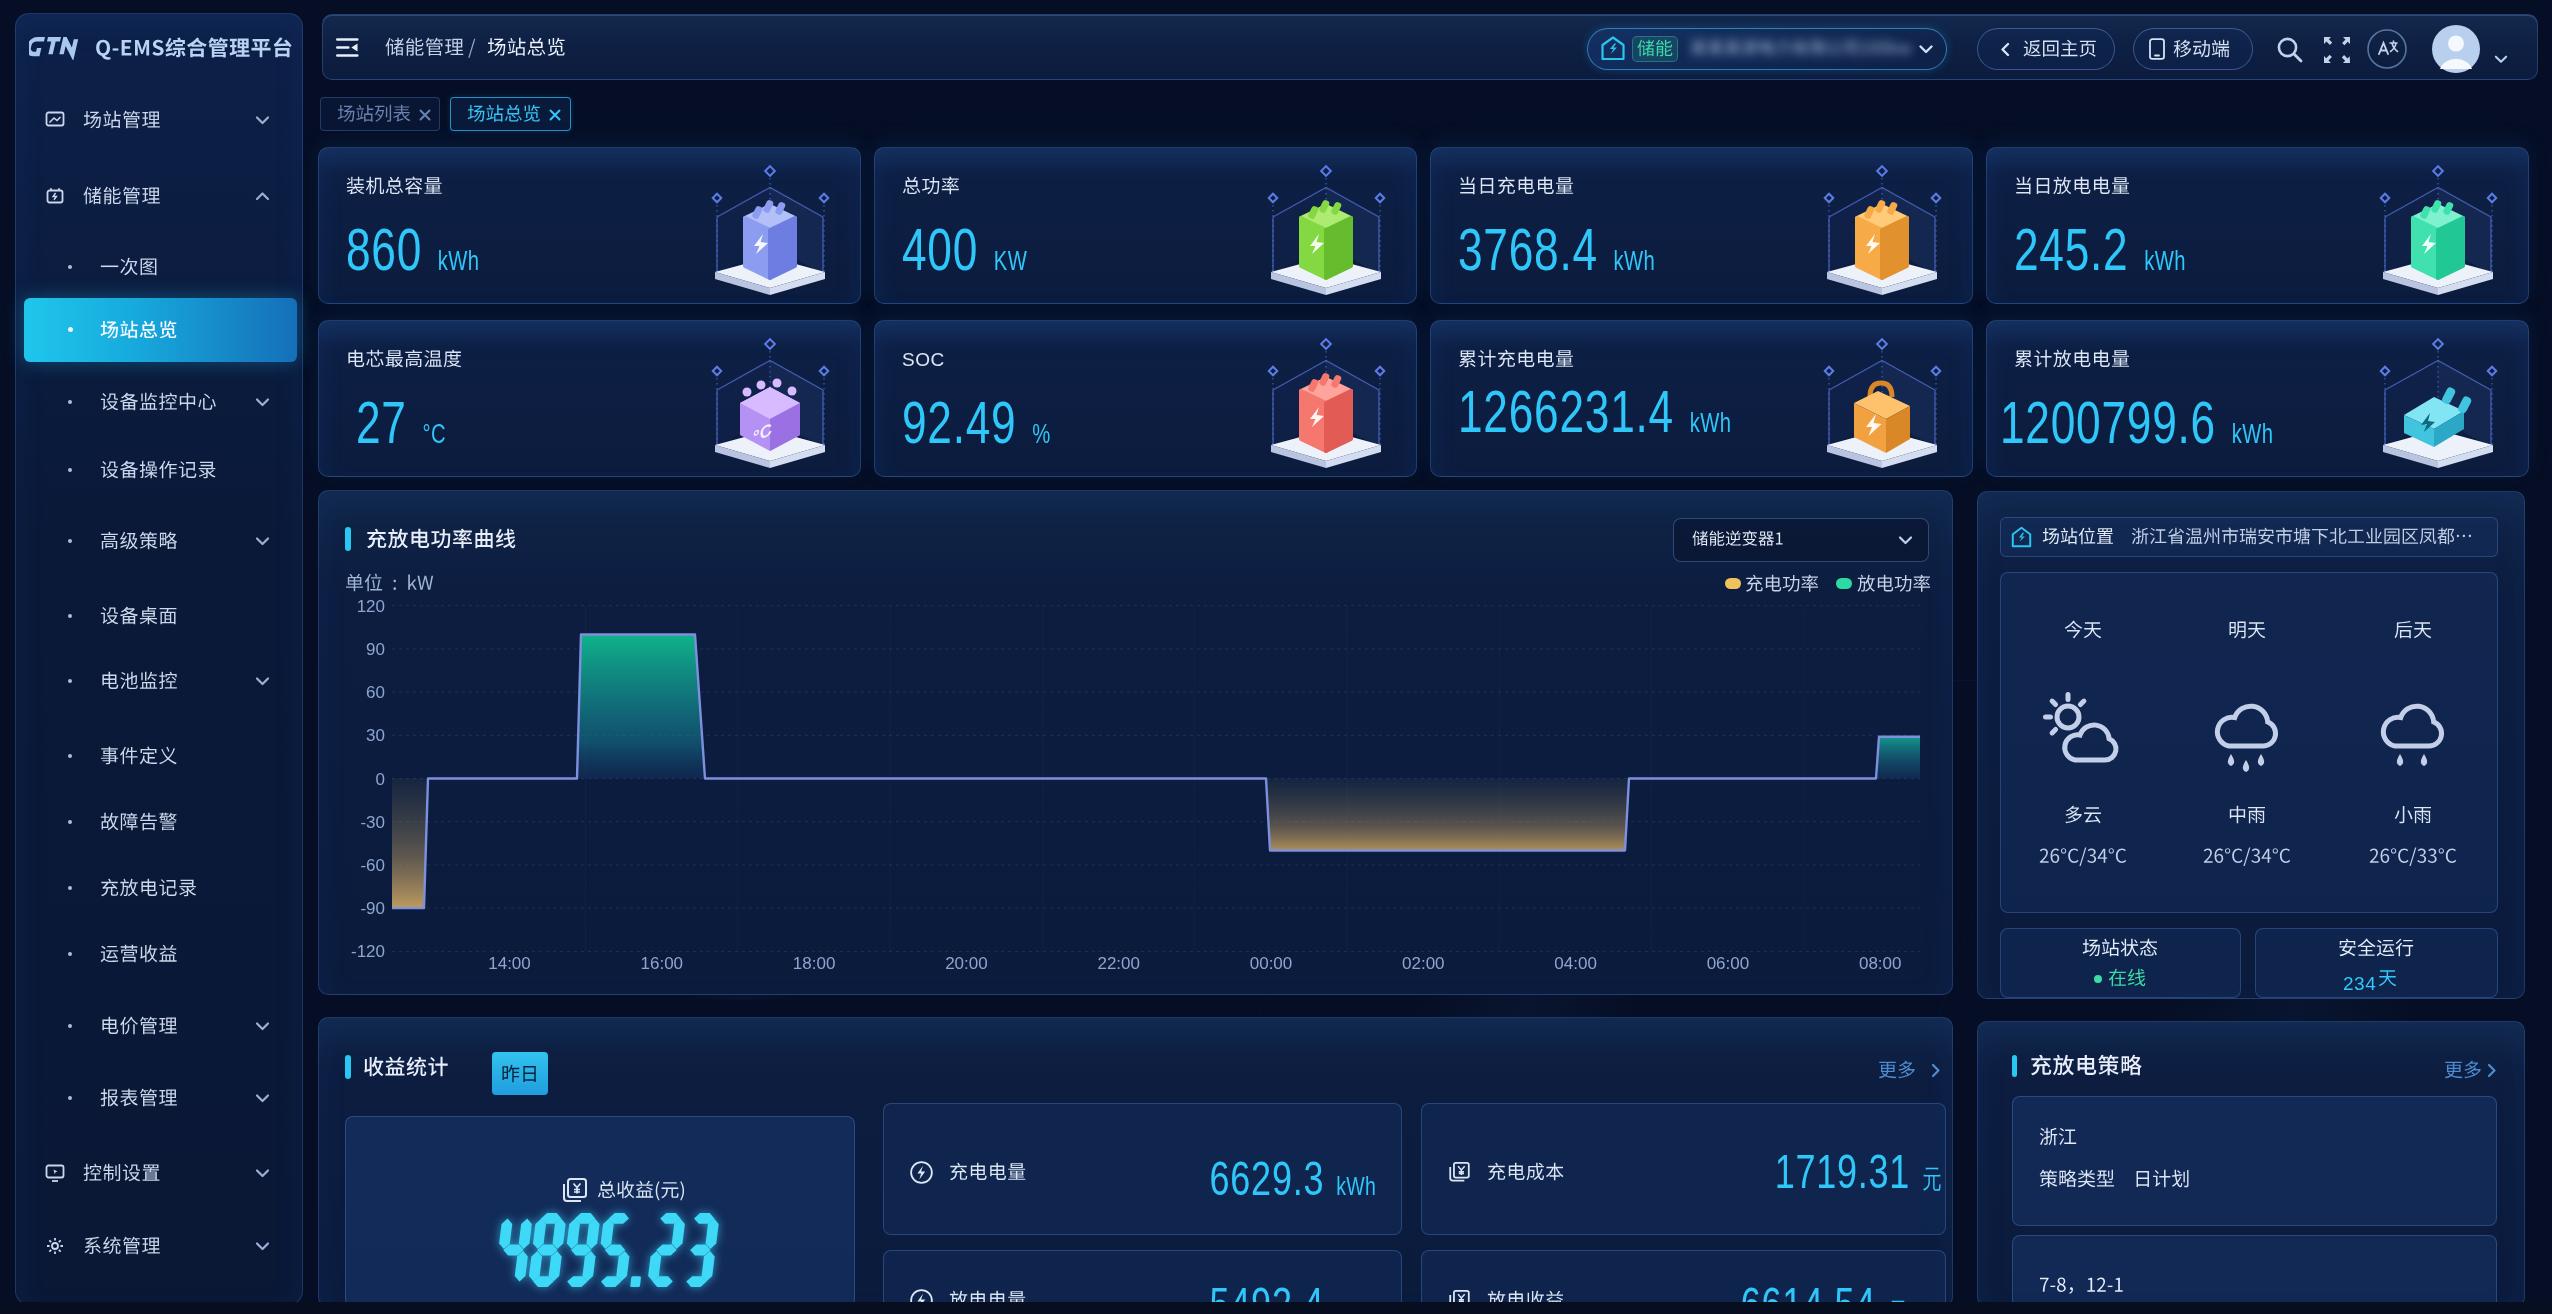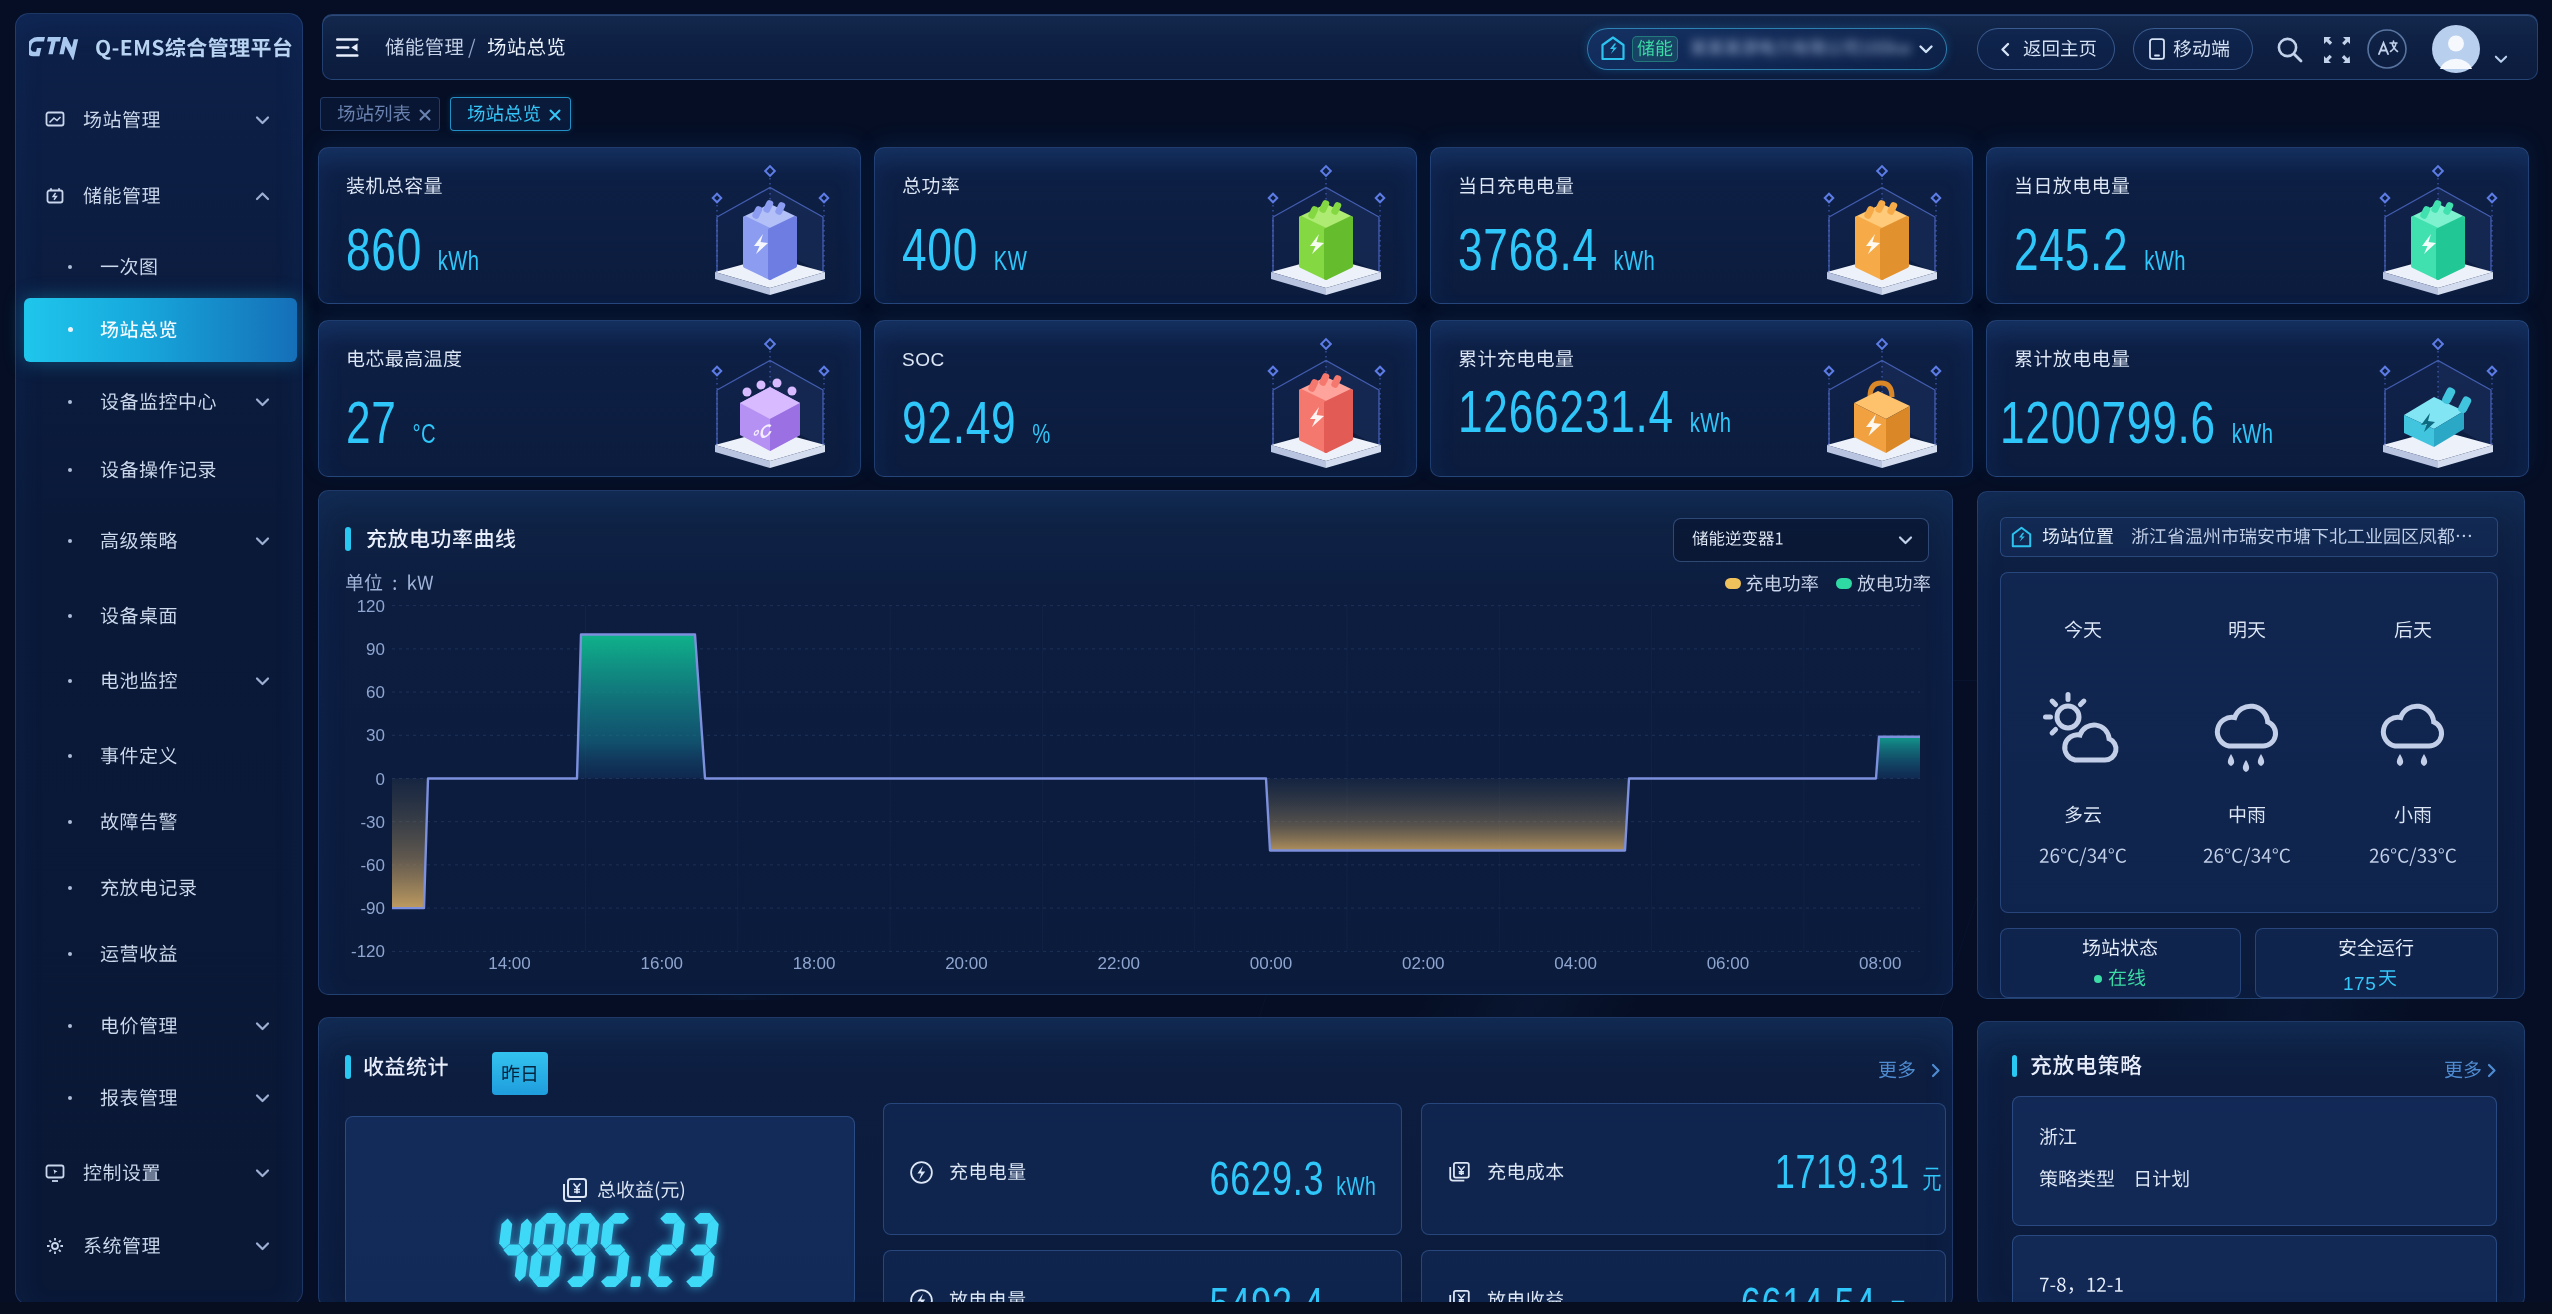--- a/index.html
+++ b/index.html
@@ -518,21 +518,21 @@
 <div class="abs" style="left:346px;top:349px">
     <svg width="116.4" height="22.4" viewBox="0 0 116.4 22.4" fill="#dce6f5" xmlns="http://www.w3.org/2000/svg">
       <use href="#g40" transform="matrix(0.0190,0,0,-0.0190,0.0,16.7)"></use>
       <use href="#g93" transform="matrix(0.0190,0,0,-0.0190,19.4,16.7)"></use>
       <use href="#g94" transform="matrix(0.0190,0,0,-0.0190,38.8,16.7)"></use>
       <use href="#g34" transform="matrix(0.0190,0,0,-0.0190,58.2,16.7)"></use>
       <use href="#g95" transform="matrix(0.0190,0,0,-0.0190,77.6,16.7)"></use>
       <use href="#g96" transform="matrix(0.0190,0,0,-0.0190,97.0,16.7)"></use>
     </svg>
   </div>
-<div class="abs" style="left:346px;top:390px;line-height:66px;white-space:nowrap"><span class="num" style="font-size:59px;transform-origin:left bottom">27<span style="font-size:27px;margin-left:21px;letter-spacing:.5px">°C</span></span></div>
+<div class="abs" style="left:356px;top:390px;line-height:66px;white-space:nowrap"><span class="num" style="font-size:59px;transform-origin:left bottom">27<span style="font-size:27px;margin-left:21px;letter-spacing:.5px">°C</span></span></div>
 <div class="abs" style="left:702px;top:337px">
     <svg width="136" height="140" viewBox="0 0 136 140" xmlns="http://www.w3.org/2000/svg">
       <rect x="64.6" y="3.6" width="6.8" height="6.8" transform="rotate(45 68 7)" fill="none" stroke="#5d7ce6" stroke-width="2"></rect>
       <rect x="12.0" y="31.0" width="6.0" height="6.0" transform="rotate(45 15 34)" fill="none" stroke="#5d7ce6" stroke-width="2"></rect>
       <rect x="119.0" y="31.0" width="6.0" height="6.0" transform="rotate(45 122 34)" fill="none" stroke="#5d7ce6" stroke-width="2"></rect>
       <g stroke="#4662c0" stroke-width="1.2" stroke-dasharray="1.6,3.4" opacity=".9">
         <path d="M68 14v82M15 41v69M122 41v69"></path>
       </g>
       <path d="M15 53 68 23.5 121 53M15 53v57M121 53v57" fill="none" stroke="#4b67c2" stroke-width="1.3" opacity=".85"></path>
       <polygon points="68,23.5 121,53 121,110 68,81" fill="rgba(95,125,215,.10)"></polygon>
@@ -925,21 +925,21 @@
   </div>
 <div class="abs" style="left:2338px;top:938px">
     <svg width="76.0" height="22.4" viewBox="0 0 76.0 22.4" fill="#e4ecf9" xmlns="http://www.w3.org/2000/svg">
       <use href="#g119" transform="matrix(0.0190,0,0,-0.0190,0.0,16.7)"></use>
       <use href="#g148" transform="matrix(0.0190,0,0,-0.0190,19.0,16.7)"></use>
       <use href="#g52" transform="matrix(0.0190,0,0,-0.0190,38.0,16.7)"></use>
       <use href="#g149" transform="matrix(0.0190,0,0,-0.0190,57.0,16.7)"></use>
     </svg>
   </div>
 <div class="abs" style="left:2343px;top:968px;display:flex;align-items:baseline">
-    <span style="font-size:19px;color:#35c7fa;letter-spacing:.5px">175</span>
+    <span style="font-size:19px;color:#35c7fa;letter-spacing:.5px">234</span>
     <span style="margin-left:2px">
       <svg width="19.0" height="22.4" viewBox="0 0 19.0 22.4" fill="#35c7fa" xmlns="http://www.w3.org/2000/svg">
         <use href="#g131" transform="matrix(0.0190,0,0,-0.0190,0.0,16.7)"></use>
       </svg>
     </span>
   </div>
 <div class="panel" style="left:318px;top:1017px;width:1635px;height:290px"></div>
 <div class="abs" style="left:345px;top:1055px;width:6px;height:24px;border-radius:3px;background:#29c8f2"></div>
 <div class="abs" style="left:363px;top:1056px">
     <svg width="86.0" height="24.8" viewBox="0 0 86.0 24.8" fill="#e8eefb" xmlns="http://www.w3.org/2000/svg">

